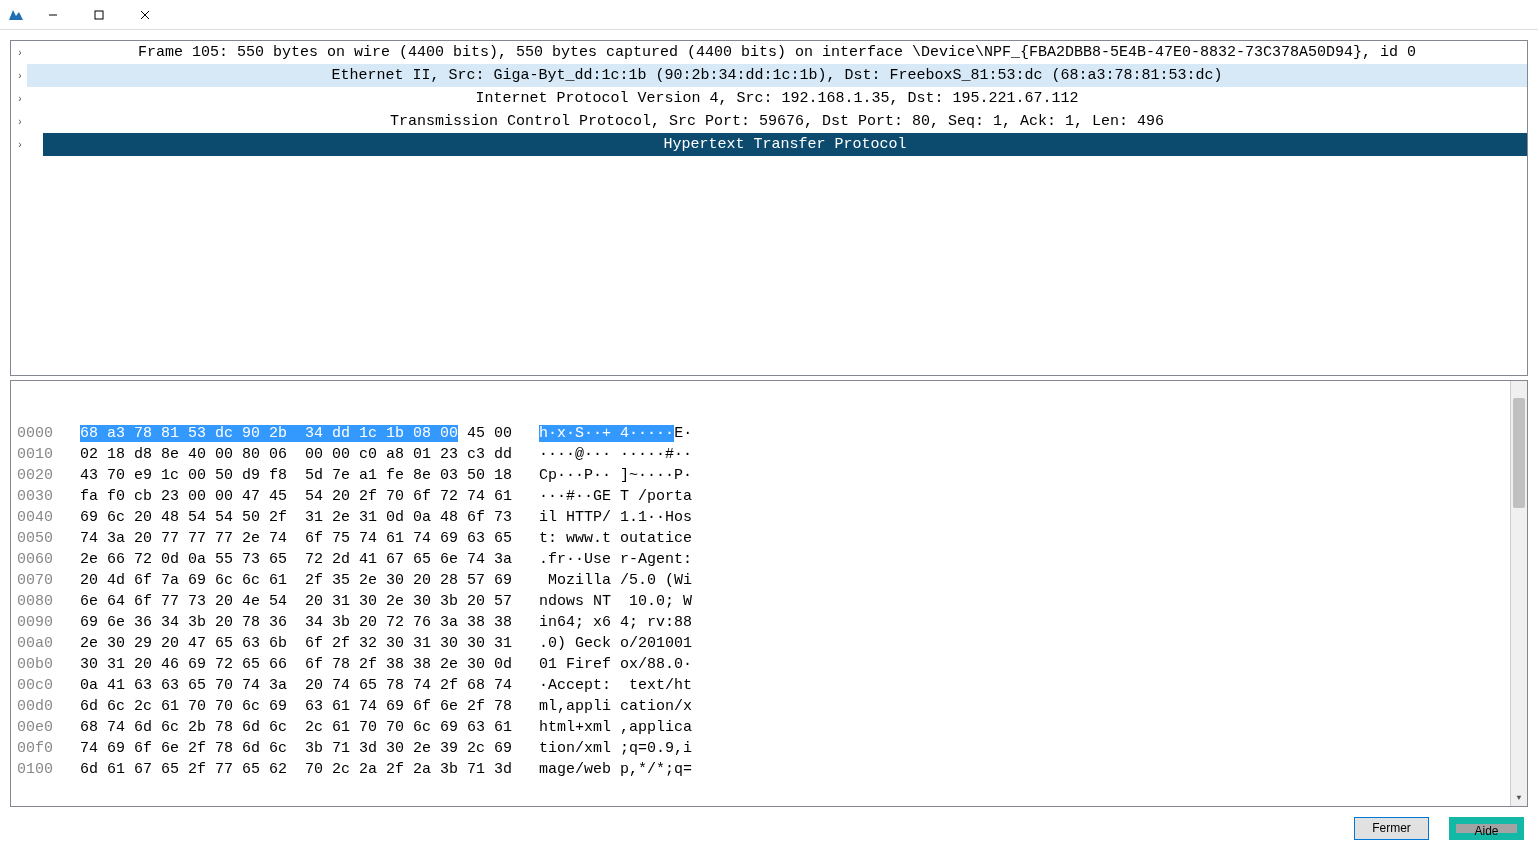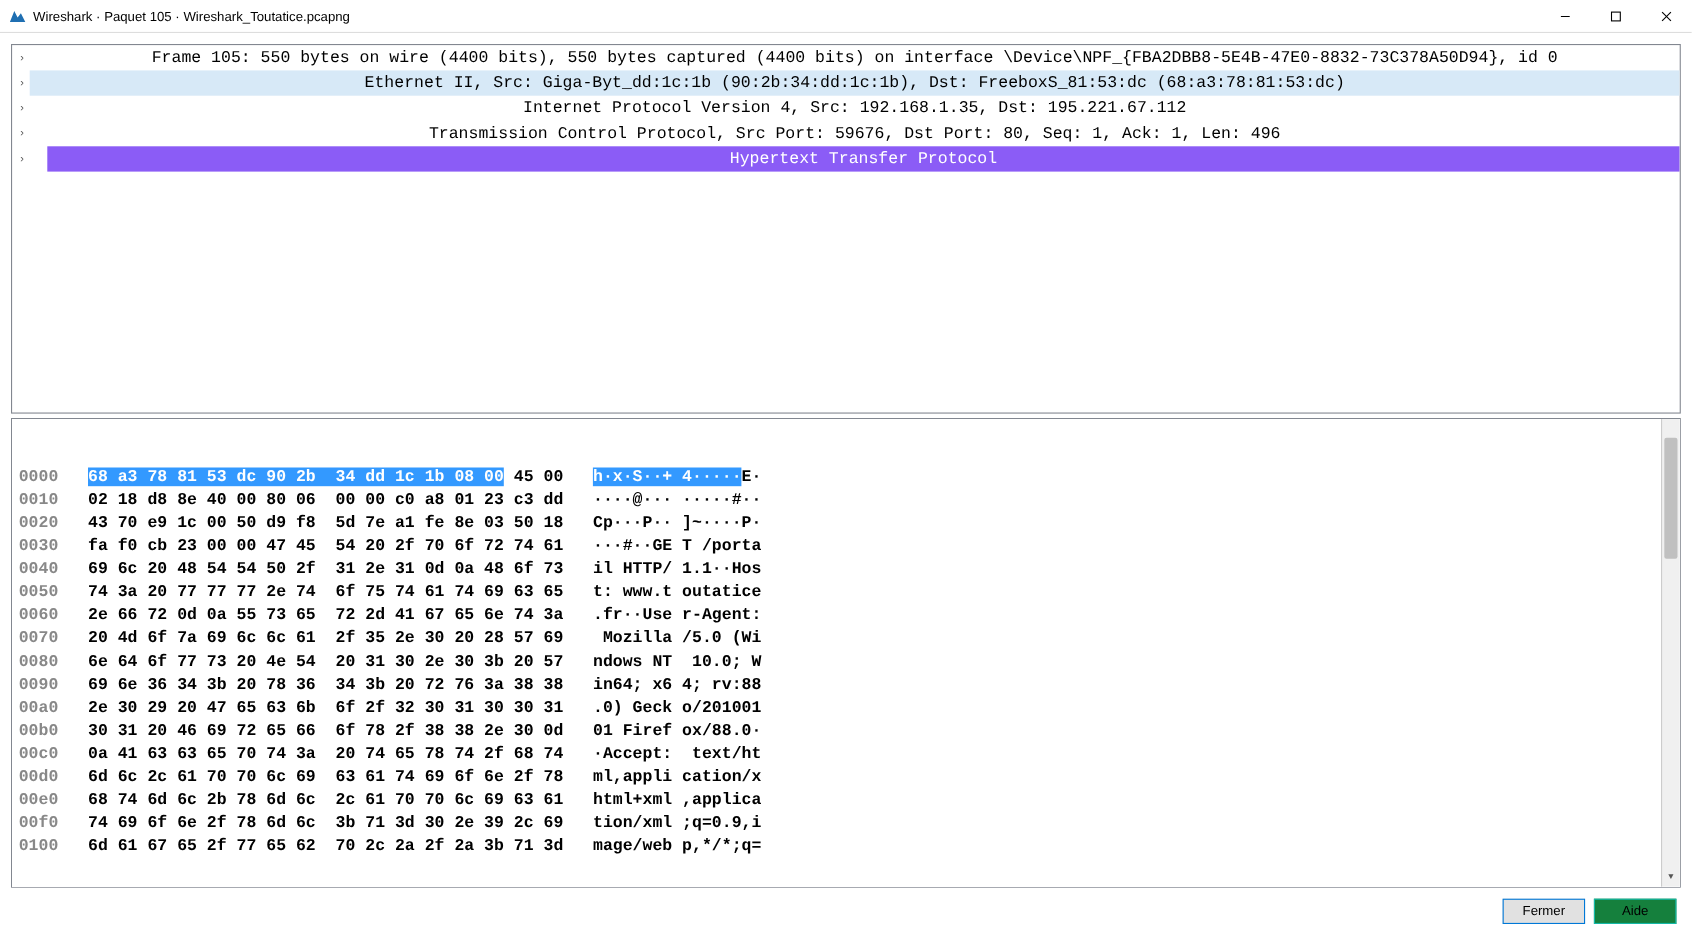--- a/index.html
+++ b/index.html
@@ -10,44 +10,43 @@
   .titlebar-text { flex: 1; font-size: 12px; color: #000; }
   .titlebar-buttons { display: flex; }
   .titlebar-btn { width: 46px; height: 30px; display: flex; align-items: center; justify-content: center; font-family: "Segoe MDL2 Assets", sans-serif; font-size: 10px; }
   .content { padding: 10px 10px 0 10px; height: calc(100% - 30px - 42px); display: flex; flex-direction: column; gap: 4px; }
   .pane { border: 1px solid #828790; background: #fff; overflow-y: auto; position: relative; }
   .tree-pane { height: 336px; font-family: Consolas, "Courier New", monospace; font-size: 15px; line-height: 21px; white-space: pre; }
   .tree-row { display: flex; align-items: center; padding-left: 2px; }
   .tree-row .chevron { width: 14px; text-align: center; color: #555; cursor: pointer; user-select: none; font-family: sans-serif; font-size: 10px; }
   .tree-row .row-text { flex: 1; padding: 1px 4px; text-align: center; }
   .tree-row.row-bg-light .row-text { background: #d7e9f7; font-family: Liberation Mono, monospace; }
-  .tree-row.row-bg-sel .row-text { background: #8b5cf6; color: #fff; margin-left: 16px; }
+  .tree-row.row-bg-sel .row-text { background: #0c4a6e; color: #fff; margin-left: 16px; }
   .hex-pane { flex: 1; font-family: Consolas, "Courier New", monospace; font-size: 15px; line-height: 21px; white-space: pre; color: #888; position: relative; }
   .hex-scroll { position: absolute; right: 0; top: 0; bottom: 0; width: 17px; background: #f0f0f0; border-left: 1px solid #ccc; }
   .hex-scroll .up, .hex-scroll .down { height: 17px; display:flex; align-items:center; justify-content:center; font-size:8px; color:#555; }
   .hex-scroll .thumb { position:absolute; left:2px; right:2px; top:17px; height:110px; background:#c0c0c0; border-radius:2px; }
-  .hex-line { padding: 0 6px; font-weight: bold; }
+  .hex-line { padding: 0 6px; }
   .hex-line .offset { color: #888; }
   .hex-line .bytes { color: #000; }
   .hex-line .ascii { color: #000; }
   .hex-hl { background: #3399ff; color: #fff; }
-  .footer { height: 42px; display:flex; align-items:center; justify-content:flex-end; padding: 0 14px; gap: 8px; font-size: 12px; }
-  .btn { width: 75px; height: 23px; border: 1px solid #14b8a6; background: #15803d; font-size: 12px; cursor: pointer; }
+  .footer { height: 42px; display:flex; align-items:center; justify-content:flex-end; padding: 0 14px; gap: 20px; font-size: 12px; }
+  .btn { width: 75px; height: 23px; border: 7px solid #14b8a6; background: #a3a3a3; font-size: 12px; cursor: pointer; }
   .btn.primary { border: 1px solid #0078d7; background: #e1e1e1; }
 </style>
 </head>
 <body>
 
 <div class="titlebar">
   <span class="titlebar-icon">
     <svg viewBox="0 0 16 16">
         <path d="M1 13 L5 3 L8 9 L11 5 L15 13 Z" fill="#1f6fb2"></path>
       </svg>
   </span>
-  <span class="titlebar-text">Wireshark · Paquet 105 · Wireshark_Toutatice.pcapng</span>
   <div class="titlebar-buttons">
     <div class="titlebar-btn">
       <svg width="10" height="10">
           <line x1="1" y1="5" x2="9" y2="5" stroke="#000" stroke-width="1"></line>
         </svg>
     </div>
     <div class="titlebar-btn">
       <svg width="10" height="10">
           <rect x="1" y="1" width="8" height="8" fill="none" stroke="#000" stroke-width="1"></rect>
         </svg>

